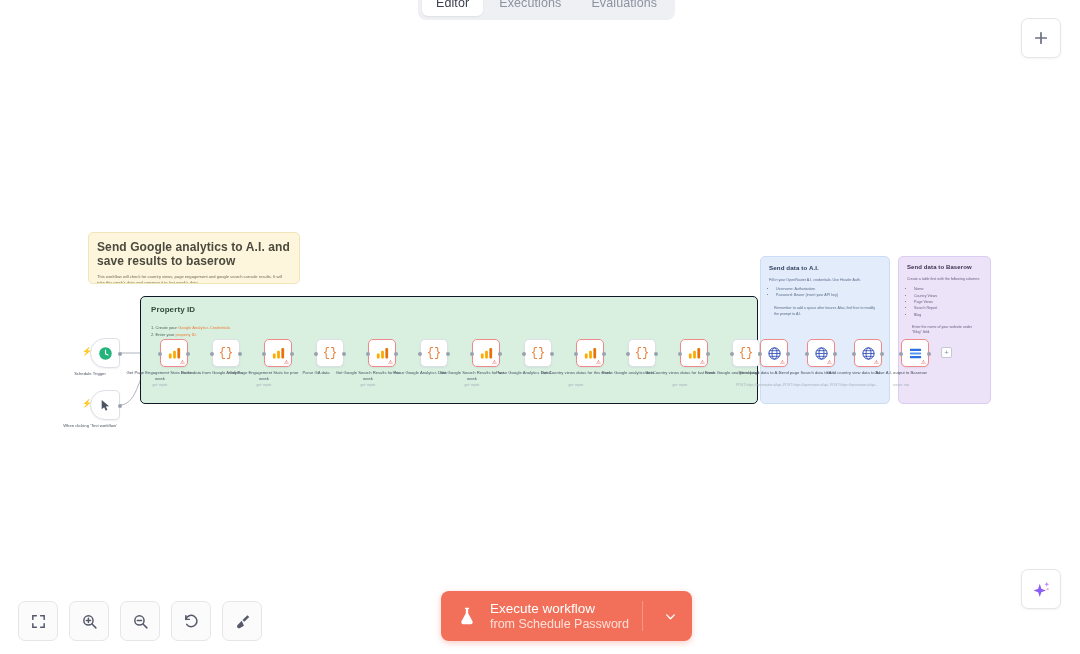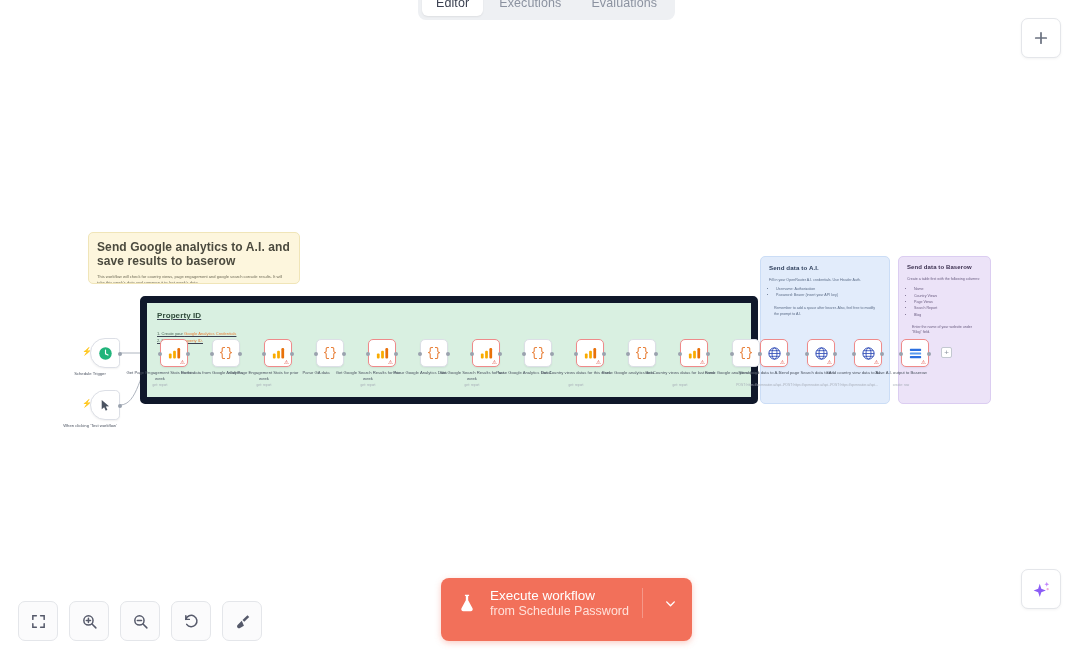--- a/index.html
+++ b/index.html
@@ -35,21 +35,21 @@
   .note-yellow{
     left:88px; top:232px; width:212px; height:52px;
     background:#fdf6dd; border:1px solid #f0e5b8; padding:7px 8px 6px 8px;
   }
   .note-yellow .note-title{ font-size:12px; color:#4b4a3e; }
   .note-yellow .note-body{ font-size:4.1px; color:#6e6a56; margin-top:6px; }
   .note-yellow .note-link{ font-size:4.1px; color:#e8803a; margin-top:8px; }
 
   .note-green{
     left:140px; top:296px; width:618px; height:108px;
-    background:#d9f0e1; border:7px solid #0f172a; padding:8px 10px;text-decoration:underline;
+    background:#d9f0e1; border:1px solid #0f172a; padding:8px 10px;
   }
   .note-green .note-title{ font-size:8px; color:#2f4a3a; }
   .note-green .steps{ margin-top:10px; font-size:4.1px; color:#4a6455; line-height:1.8; }
   .note-green .lnk{ color:#e8803a; }
 
   .note-blue{
     left:760px; top:256px; width:130px; height:148px;
     background:#e2ecfb; border:1px solid #cbddf6; padding:7px 8px;
   }
   .note-blue .note-title{ font-size:6.2px; color:#2e3f5c; }
@@ -115,21 +115,21 @@
     width:38px; height:38px; background:#fbfbfc; border:1px solid #e4e6ea;
     border-radius:7px; display:flex; align-items:center; justify-content:center;
     cursor:pointer; color:#55596a;
   }
 
   
   .exec{
     position:absolute; left:441px; bottom:13px; height:50px;
     background:#f2705a; border-radius:8px; display:flex; align-items:center;
     color:#fff; cursor:pointer; box-shadow:0 2px 6px rgba(242,112,90,.35);
-    padding:0 6px 13px 16px; gap:13px;
+    padding:0 6px 0 16px; gap:13px;
   }
   .exec-txt{ display:flex; flex-direction:column; line-height:1.12; }
   .exec-main{ font-size:13.5px; }
   .exec-sub{ font-size:12.5px; color:#ffe0d9; }
   .exec-div{ width:1px; height:30px; background:rgba(255,255,255,.28); }
   .exec-caret{ width:30px; display:flex; align-items:center; justify-content:center; font-size:13px; }
 
   
   .corner-btn{
     position:absolute; width:38px; height:38px; background:#fff;

